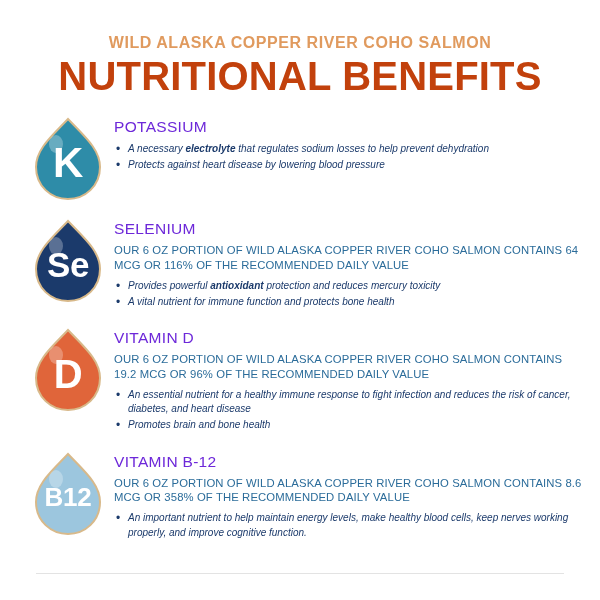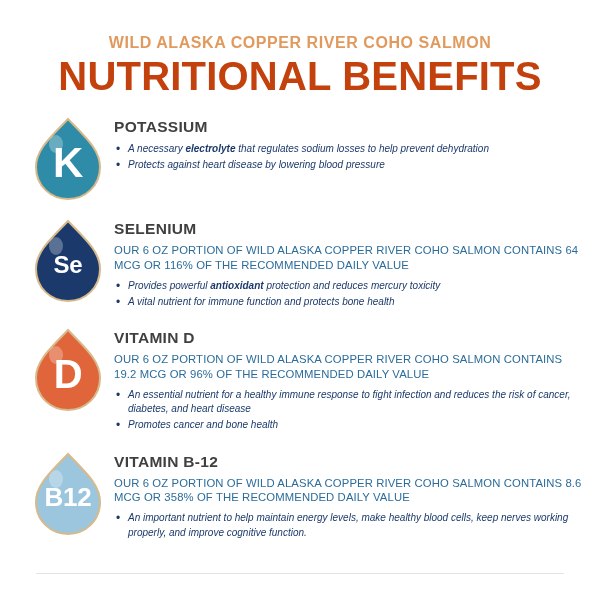--- a/index.html
+++ b/index.html
@@ -79,33 +79,33 @@
     width: 76px; height: 86px;
     display: flex;
     align-items: center;
     justify-content: center;
     color: #ffffff;
     font-weight: bold;
     letter-spacing: -0.01em;
     padding-top: 8px;
   }
   .letter.sz-k   { font-size: 42px; }
-  .letter.sz-se  { font-size: 24px; }
+  .letter.sz-se  { font-size: 35px; }
   .letter.sz-d   { font-size: 40px; }
   .letter.sz-b12 { font-size: 26px; }
 
   
   .content {
     flex: 1 1 auto;
     padding-top: 4px;
   }
   .nutrient-title {
-    color: #404040;
+    color: #6d28d9;
     font-size: 15.5px;
-    font-weight: bold;
+    font-weight: normal;
     letter-spacing: 0.02em;
     text-transform: uppercase;
     margin-bottom: 5px;
   }
   .desc {
     color: #2b6c9a;
     font-size: 11.3px;
     line-height: 1.32;
     letter-spacing: 0.01em;
     text-transform: uppercase;
@@ -204,21 +204,21 @@
               <ellipse cx="26" cy="28" rx="7" ry="9" fill="#ffffff" opacity="0.28"></ellipse>
             </svg>
             <div class="letter sz-d">D</div>
           </div>
         </div>
         <div class="content">
           <div class="nutrient-title">Vitamin D</div>
           <div class="desc">Our 6 oz portion of Wild Alaska Copper River Coho Salmon contains 19.2 mcg or 96% of the recommended daily value</div>
           <ul class="bullets">
             <li>An essential nutrient for a healthy immune response to fight infection and reduces the risk of cancer, diabetes, and heart disease</li>
-            <li>Promotes cancer and bone health</li>
+            <li>Promotes brain and bone health</li>
           </ul>
         </div>
       </div>
       <div class="row">
         <div class="badge-wrap">
           <div class="droplet">
             <svg class="shape" viewBox="0 0 76 86">
               <path d="M38 3 C54 20 70 33 70 51 C70 70 55 83 38 83 C21 83 6 70 6 51 C6 33 22 20 38 3 Z" fill="#9cc6de" stroke="#d8b98a" stroke-width="2"></path>
               <ellipse cx="26" cy="28" rx="7" ry="9" fill="#ffffff" opacity="0.28"></ellipse>
             </svg>

